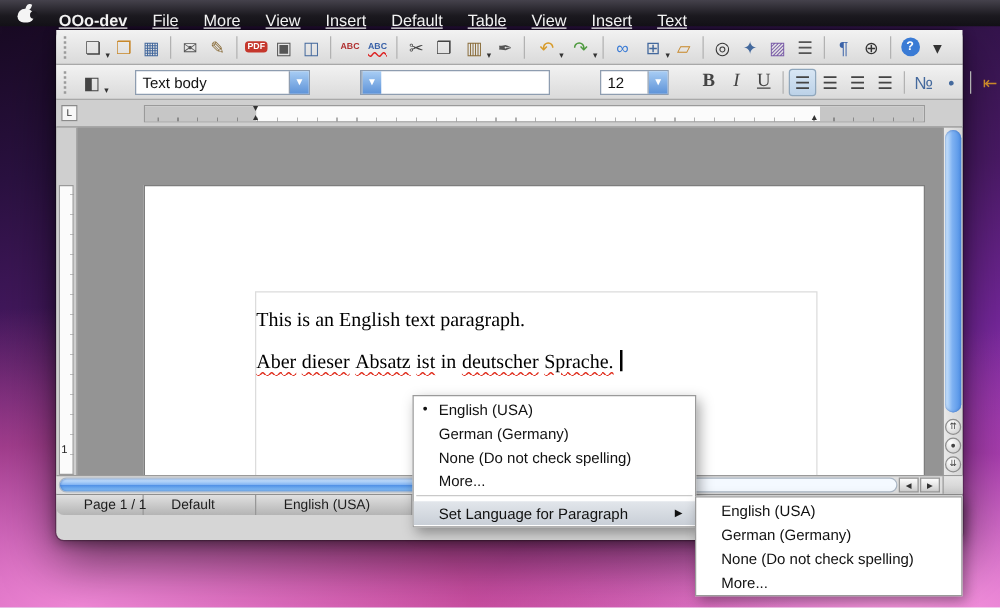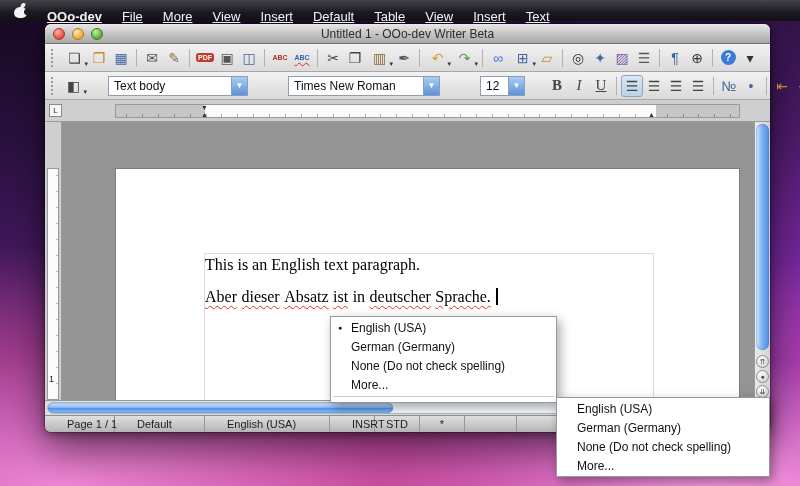--- a/index.html
+++ b/index.html
@@ -89,21 +89,21 @@
   
   .main { height:278px; position:relative; background:#959595; overflow:hidden; }
   .vruler { position:absolute; left:0; top:0; bottom:0; width:17px; background:#cfcfcf; border-right:1px solid #9a9a9a; }
   .vruler .vbar { position:absolute; left:2px; top:46px; bottom:0; width:12px; background:#fbfbfb; border:1px solid #9a9a9a;
     background-image:repeating-linear-gradient(to bottom, rgba(0,0,0,.25) 0 1px, transparent 1px 16px); background-size:4px 100%; background-repeat:no-repeat; background-position:8px 6px; }
   .vruler .vnum { position:absolute; left:4px; top:252px; font-size:9px; color:#222; }
   .workspace { position:absolute; left:17px; right:16px; top:0; bottom:0; background:#949494; overflow:hidden; }
   .page { position:absolute; left:53px; top:46px; width:625px; height:420px; background:#fff; border:1px solid #7d7d7d; }
   .text-boundary { position:absolute; left:88px; top:84px; width:450px; height:320px; border:1px solid #dcdcdc; }
   .textarea { position:absolute; left:89px; top:86px; width:447px; font-family:"Liberation Serif", serif; font-size:16px; color:#000; }
-  .textarea p { margin:0 0 11px 0; line-height:1.3; }
+  .textarea p { margin:12px 0 11px 0; line-height:1.3; }
   .word { margin-right:.28em; }
   .word.misspelled span { text-decoration:underline wavy #e03020; text-decoration-thickness:1px; text-underline-offset:3px; }
   .caret { display:inline-block; width:1.5px; height:17px; background:#000; vertical-align:-3px; margin-left:1px; }
 
   
   .vscroll { position:absolute; right:0; top:0; bottom:0; width:16px; background:linear-gradient(90deg,#e9e9e9,#d4d4d4); border-left:1px solid #9a9a9a; }
   .vthumb { position:absolute; left:1px; top:2px; width:13px; height:226px; border-radius:7px;
     background:linear-gradient(90deg,#d9edff,#7fb2f2 45%,#4f90e6); box-shadow:inset 0 0 2px #3a6ab8; }
   .navbtns { position:absolute; left:1px; bottom:2px; display:flex; flex-direction:column; gap:2px; }
   .navbtn { width:13px; height:13px; border-radius:50%; background:radial-gradient(circle at 35% 30%, #fff, #c9c9c9);
@@ -182,28 +182,20 @@
           <span>Insert</span>
         </div>
         <div class="mb-item">
           <span>Text</span>
         </div>
       </div>
   </div>
 
   <div class="window">
 
-    <div class="titlebar">
-      <div class="lights">
-        <span class="light red"></span>
-        <span class="light yellow"></span>
-        <span class="light green"></span>
-      </div>
-      <span class="title">Untitled 1 - OOo-dev Writer Beta</span>
-    </div>
 
     <div class="toolbar">
       <span class="grip"></span>
       <div style="display:flex;align-items:center">
           <div class="tbtn dropdown">
     <span class="glyph" style="color: rgb(68, 68, 68);">❏</span>
     <span class="dd">▾</span>
   </div>
           <div class="tbtn">
     <span class="glyph" style="color: rgb(200, 136, 42);">❒</span>
@@ -352,24 +344,23 @@
       <span class="grip"></span>
       <div class="tbtn dropdown">
         <span class="glyph">◧</span>
         <span class="dd">▾</span>
       </div>
       <div class="combo" style="width:140px">
         <span class="combo-text">Text body</span>
         <span class="combo-btn">▼</span>
       </div>
       <div class="combo" style="width:152px">
-        <span class="combo-text">Times New Roman</span>
         <span class="combo-btn">▼</span>
       </div>
-      <div class="combo" style="width:45px">
+      <div class="combo" style="width:55px">
         <span class="combo-text">12</span>
         <span class="combo-btn">▼</span>
       </div>
       <div style="display:flex;align-items:center">
           <div class="tbtn bold">
     <span class="glyph">B</span>
 
   </div>
           <div class="tbtn italic">
     <span class="glyph">I</span>
@@ -528,20 +519,25 @@
       <div class="menu-item">
     <span class="bullet">●</span>
     <span class="mlabel">More...</span>
     <span class="arrow">▶</span>
   </div>
       <div class="menu-item separator">
     
     
     
   </div>
+      <div class="menu-item highlighted submenu">
+    <span class="bullet">●</span>
+    <span class="mlabel">Set Language for Paragraph</span>
+    <span class="arrow">▶</span>
+  </div>
     </div>
 
   <div class="menu para-submenu">
       <div class="menu-item">
     <span class="bullet">●</span>
     <span class="mlabel">English (USA)</span>
     <span class="arrow">▶</span>
   </div>
       <div class="menu-item">
     <span class="bullet">●</span>

